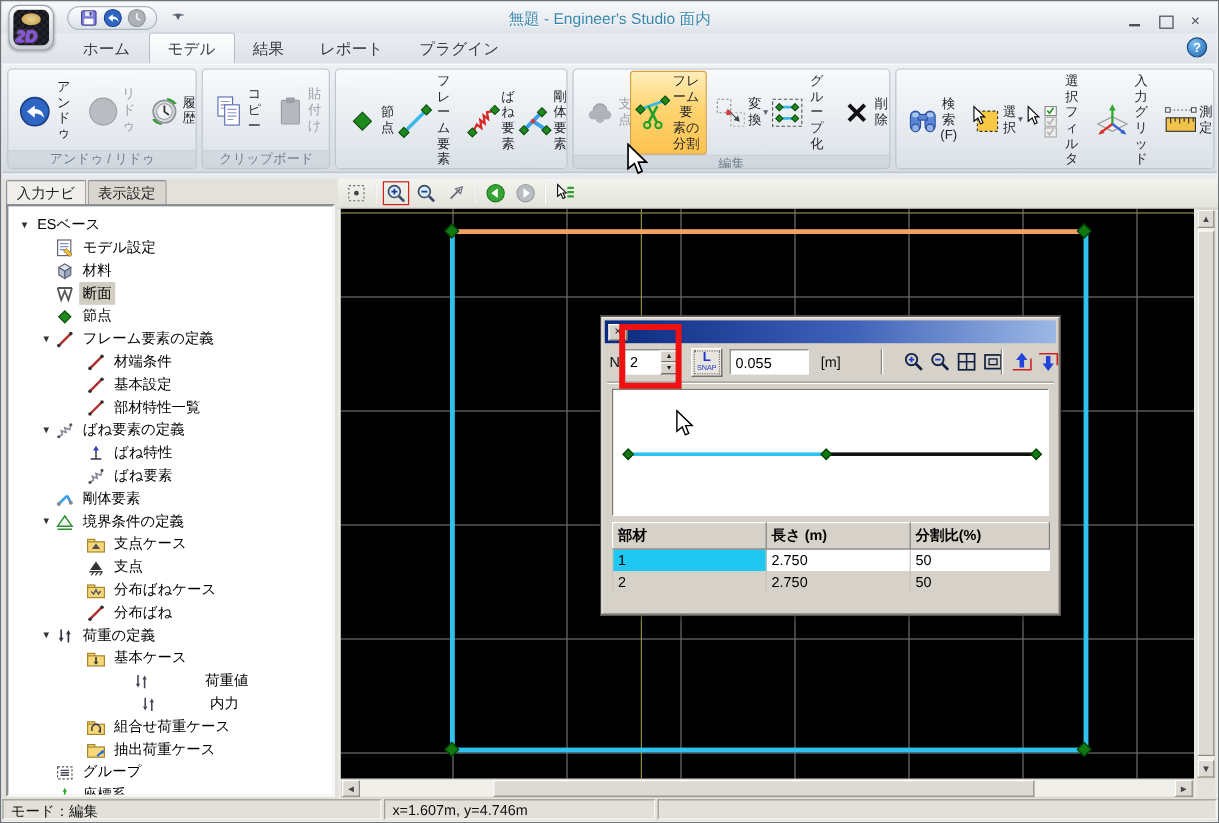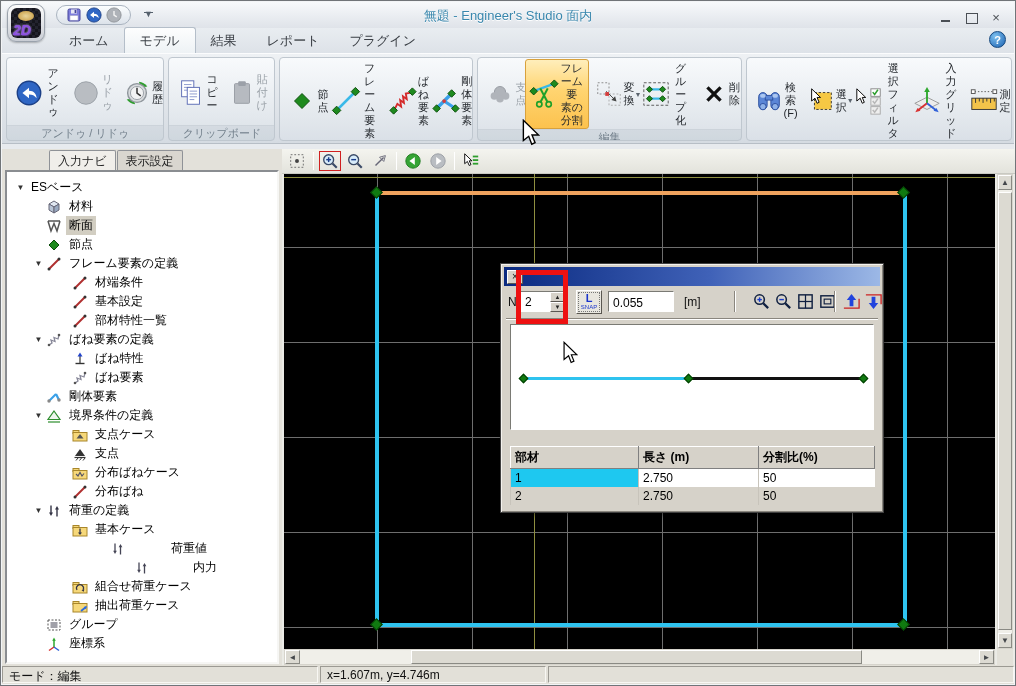--- a/index.html
+++ b/index.html
@@ -58,21 +58,21 @@
   .rbtn .ricon svg{ width:30px; height:30px; }
   .rbtn .rlabel{ font-size:11px; line-height:1.18; color:#1f2328; text-align:center; white-space:pre-line; }
   .rbtn .dd{ font-size:7px; color:#5a636d; line-height:5px; }
   .rbtn.disabled .rlabel{ color:#9aa1a8; }
   .rbtn.highlighted{ background:linear-gradient(#ffeebb,#ffd470 45%,#fcc24e); border:1px solid #d8a13c; }
   
   .leftpanel{ position:absolute; left:1px; top:148px; width:280px; height:518px; background:#e3e1da; }
   .lp-tabs{ position:absolute; left:3px; top:1px; height:20px; display:flex; }
   .lp-tab{ font-size:12px; padding:2px 8px 3px; border:1px solid #8f9297; border-bottom:none;
     border-radius:2px 2px 0 0; background:#d9d6cf; color:#222; margin-right:1px;}
-  .lp-tab.active{ background:#f0eeea; position:relative; z-index:2;margin-left:44px; }
+  .lp-tab.active{ background:#f0eeea; position:relative; z-index:2; }
   .treebox{ position:absolute; left:3px; top:21px; width:274px; height:494px; background:#fff;
     border-top:2px solid #8a8d91; border-left:2px solid #8a8d91;
     border-right:2px solid #f6f6f4; border-bottom:2px solid #f6f6f4; overflow:hidden; padding-top:6px;}
   .titem{ height:19px; display:flex; align-items:center; font-size:12px; color:#000; }
   .texp{ width:15px; font-size:8px; color:#333; text-align:center; flex:none;}
   .ticon{ width:16px; height:16px; flex:none; margin-right:4px; position:relative;}
   .ticon svg{ width:16px; height:16px; display:block;}
   .tlabel{ padding:1px 3px; white-space:nowrap;}
   .tlabel.selected{ background:#d2cec2; }
   
@@ -127,21 +127,21 @@
     border:1px solid; border-color:#7a7a74 #fff #fff #7a7a74; font-size:12px; padding:3px 0 0 4px;}
   .dunit{ left:180px; }
   .dsep{ position:absolute; top:2px; width:2px; height:21px; border-left:1px solid #8a867e; border-right:1px solid #fff;}
   .dtool{ position:absolute; top:2px; width:21px; height:21px; display:flex; align-items:center; justify-content:center;}
   .dtool svg{ width:19px; height:19px;}
   .dgroove{ position:absolute; left:5px; right:5px; top:54px; height:2px; border-top:1px solid #8a867e; border-bottom:1px solid #fff;}
   .dpreview{ position:absolute; left:9px; top:60px; width:364px; height:106px; background:#fff;
     border:1px solid; border-color:#7a7a74 #fff #fff #7a7a74;}
   .pline{ position:absolute; height:3px; top:52px;}
   .pnode{ position:absolute; width:7px; height:7px; background:#107a10; border:1px solid #033c03; transform:rotate(45deg);}
-  .dtable{ position:absolute; left:9px; top:182px; width:364px; border-collapse:collapse; font-size:12px; table-layout:fixed;}
+  .dtable{ position:absolute; left:9px; top:171px; width:364px; border-collapse:collapse; font-size:12px; table-layout:fixed;}
   .dtable th{ background:#d6d2c9; font-weight:bold; text-align:left; padding:2px 4px; height:19px;
     border:1px solid #808080; border-top-color:#fff; border-left-color:#fff; }
   .dtable td{ height:18px; padding:1px 4px; border-left:1px solid #c8c4bb; background:#d6d2c9;}
   .dtable td.white{ background:#fff; }
   .dtable td.cyansel{ background:#1ec8f0; }
   
   .redbox{ position:absolute; left:515px; top:269px; width:52px; height:54px; border:5px solid #ee1111; z-index:40;}
   .cursor{ position:absolute; z-index:50; }
 </style>
 </head>
@@ -453,20 +453,31 @@
     </div>
     <div class="treebox" id="treebox">
         <div class="titem" style="padding-left: 6px;">
           <span class="texp">▼</span>
           <span class="tlabel">ESベース</span>
         </div>
         <div class="titem" style="padding-left: 24px;">
           <span class="texp"></span>
           <span class="ticon">
             <svg viewBox="0 0 16 16">
+              <rect x="2" y="1" width="11" height="13" fill="#fff" stroke="#667"></rect>
+              <path d="M4 4 h7 M4 6.5 h7 M4 9 h4" stroke="#7a8fd0" stroke-width="0.9"></path>
+              <polygon points="9,8 14,12.5 12,14.8 7,10.3" fill="#f0c040" stroke="#a07818" stroke-width="0.7"></polygon>
+            </svg>
+          </span>
+          <span class="tlabel">モデル設定</span>
+        </div>
+        <div class="titem" style="padding-left: 24px;">
+          <span class="texp"></span>
+          <span class="ticon">
+            <svg viewBox="0 0 16 16">
               <polygon points="3,5 8,2 13,5 8,8" fill="#dfe6f0" stroke="#667"></polygon>
               <polygon points="3,5 8,8 8,14 3,11" fill="#b8c4d6" stroke="#667"></polygon>
               <polygon points="8,8 13,5 13,11 8,14" fill="#98a8c0" stroke="#667"></polygon>
             </svg>
           </span>
           <span class="tlabel">材料</span>
         </div>
         <div class="titem" style="padding-left: 24px;">
           <span class="texp"></span>
           <span class="ticon">
@@ -657,21 +668,21 @@
           <span class="ticon">
             <svg viewBox="0 0 16 16">
               <line x1="5" y1="2.5" x2="5" y2="10" stroke="#445" stroke-width="1.3"></line>
               <polygon points="5,13 3.2,9.8 6.8,9.8" fill="#445"></polygon>
               <line x1="10.5" y1="13.5" x2="10.5" y2="6" stroke="#445" stroke-width="1.3"></line>
               <polygon points="10.5,3 8.7,6.2 12.3,6.2" fill="#445"></polygon>
             </svg>
           </span>
           <span class="tlabel">荷重値</span>
         </div>
-        <div class="titem" style="padding-left: 76px; gap: 36px;">
+        <div class="titem" style="padding-left: 58px; gap: 36px;">
           <span class="texp"></span>
           <span class="ticon">
             <svg viewBox="0 0 16 16">
               <line x1="5" y1="2.5" x2="5" y2="10" stroke="#445" stroke-width="1.3"></line>
               <polygon points="5,13 3.2,9.8 6.8,9.8" fill="#445"></polygon>
               <line x1="10.5" y1="13.5" x2="10.5" y2="6" stroke="#445" stroke-width="1.3"></line>
               <polygon points="10.5,3 8.7,6.2 12.3,6.2" fill="#445"></polygon>
             </svg>
           </span>
           <span class="tlabel">内力</span>

